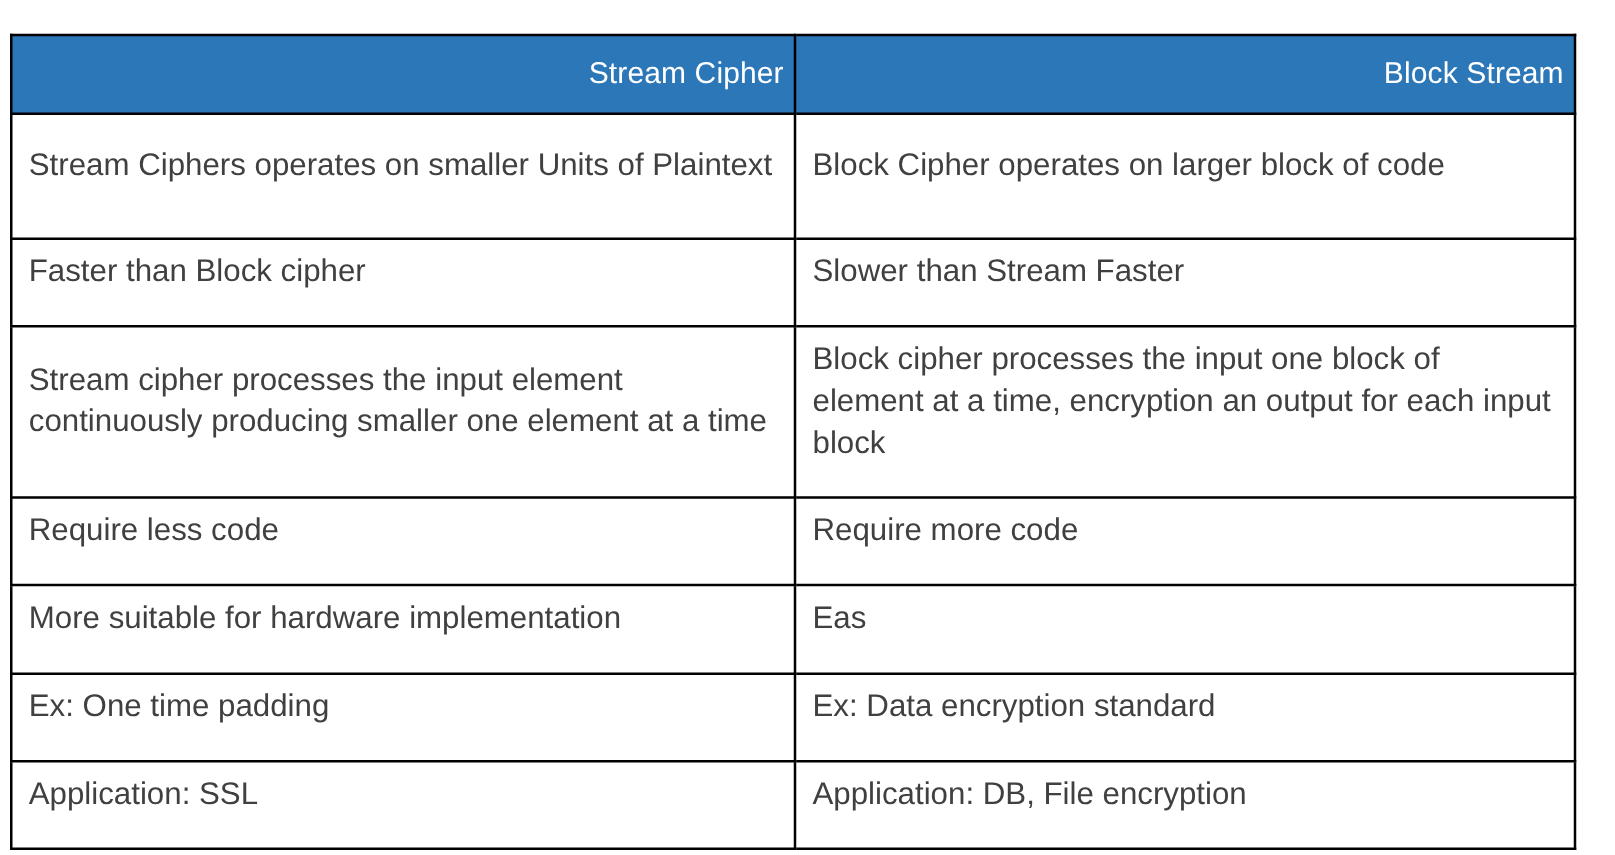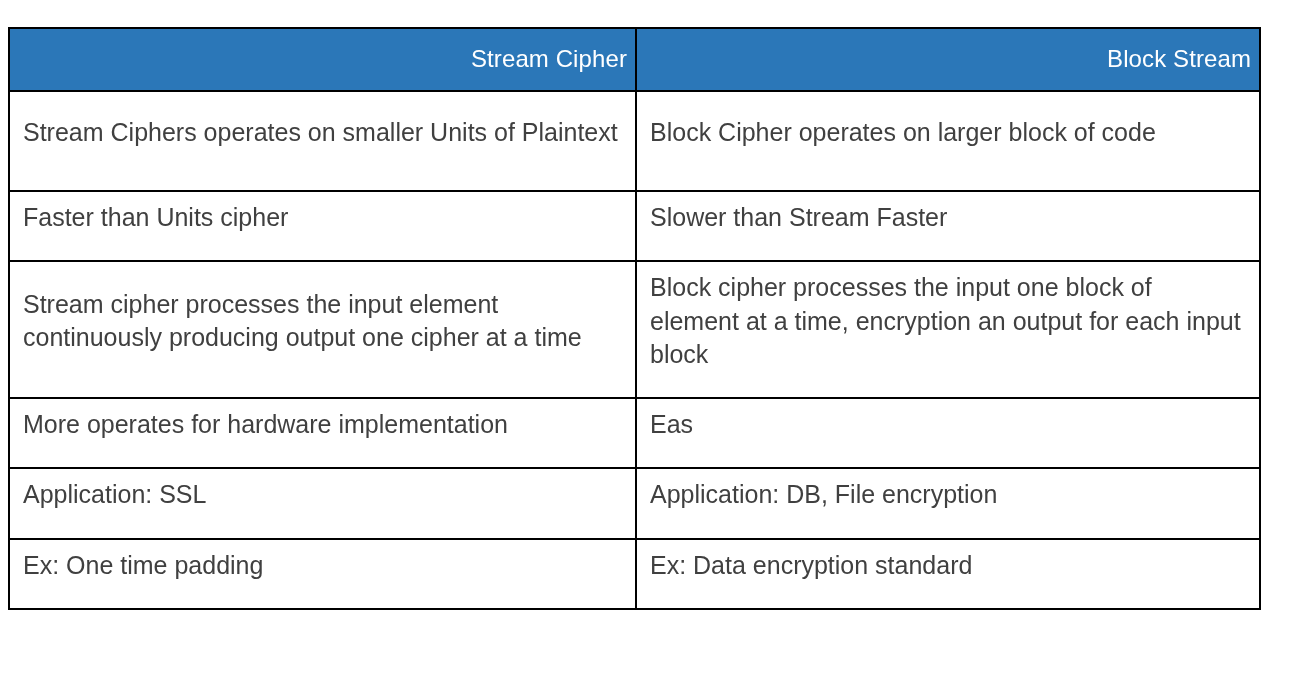--- a/index.html
+++ b/index.html
@@ -84,35 +84,39 @@
         <th>Block Stream</th>
       </tr>
     </thead>
 
     <tbody>
       <tr class="row-tall">
         <td>Stream Ciphers operates on smaller Units of Plaintext</td>
         <td>Block Cipher operates on larger block of code</td>
       </tr>
       <tr class="row-normal">
-        <td>Faster than Units cipher</td>
+        <td>Faster than Block cipher</td>
         <td>Slower than Stream Faster</td>
       </tr>
       <tr class="row-tallest">
-        <td>Stream cipher processes the input element continuously producing output one cipher at a time</td>
+        <td>Stream cipher processes the input element continuously producing smaller one element at a time</td>
         <td>Block cipher processes the input one block of element at a time, encryption an output for each input block</td>
       </tr>
       <tr class="row-normal">
-        <td>More operates for hardware implementation</td>
+        <td>Require less code</td>
+        <td>Require more code</td>
+      </tr>
+      <tr class="row-normal">
+        <td>More suitable for hardware implementation</td>
         <td>Eas</td>
+      </tr>
+      <tr class="row-normal">
+        <td>Ex: One time padding</td>
+        <td>Ex: Data encryption standard</td>
       </tr>
       <tr class="row-normal">
         <td>Application: SSL</td>
         <td>Application: DB, File encryption</td>
-      </tr>
-      <tr class="row-normal">
-        <td>Ex: One time padding</td>
-        <td>Ex: Data encryption standard</td>
       </tr>
     </tbody>
   </table>
 
 </div>
 
 </body></html>

